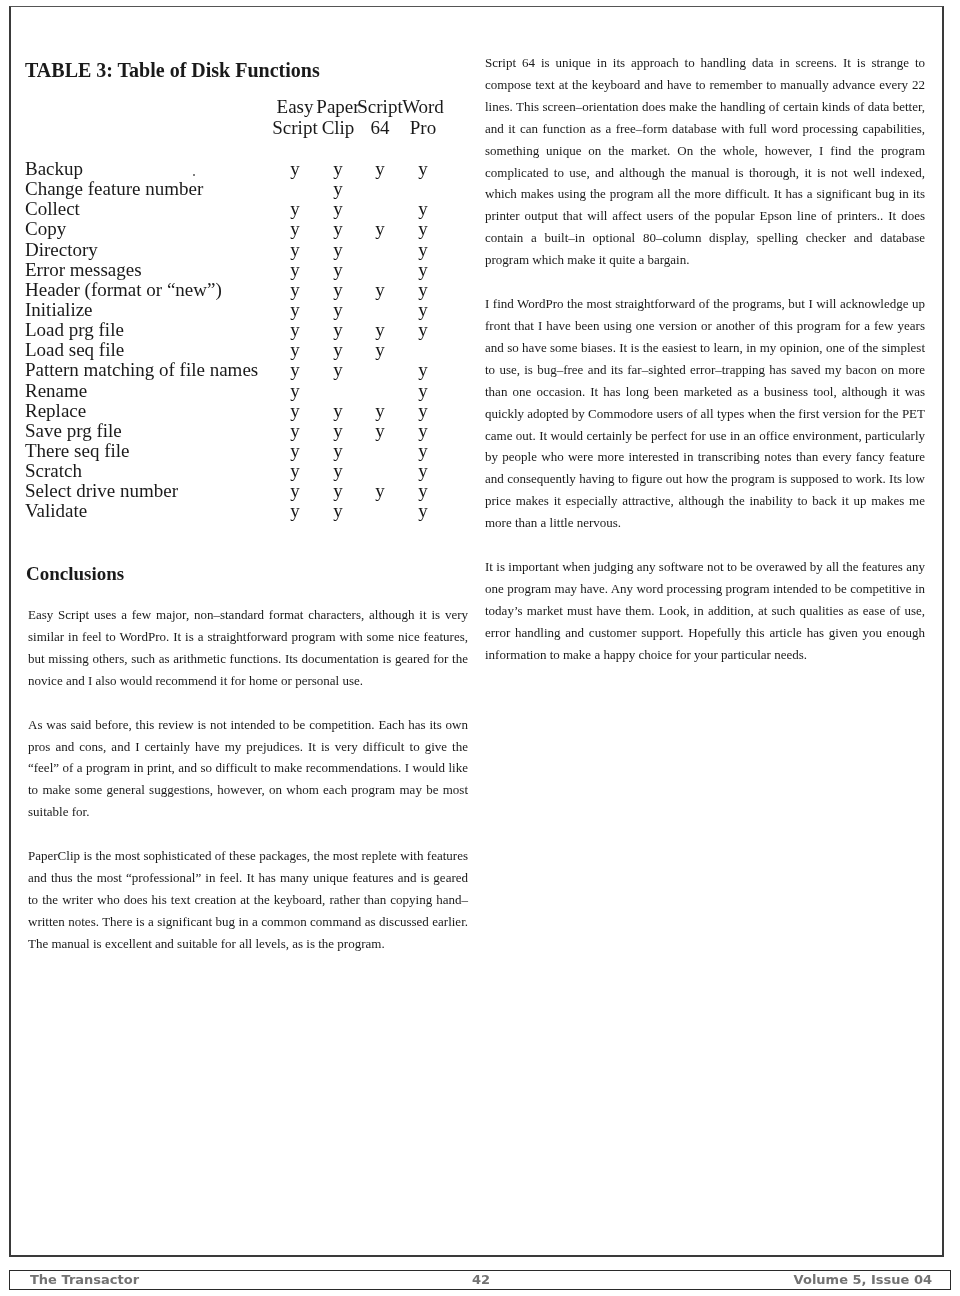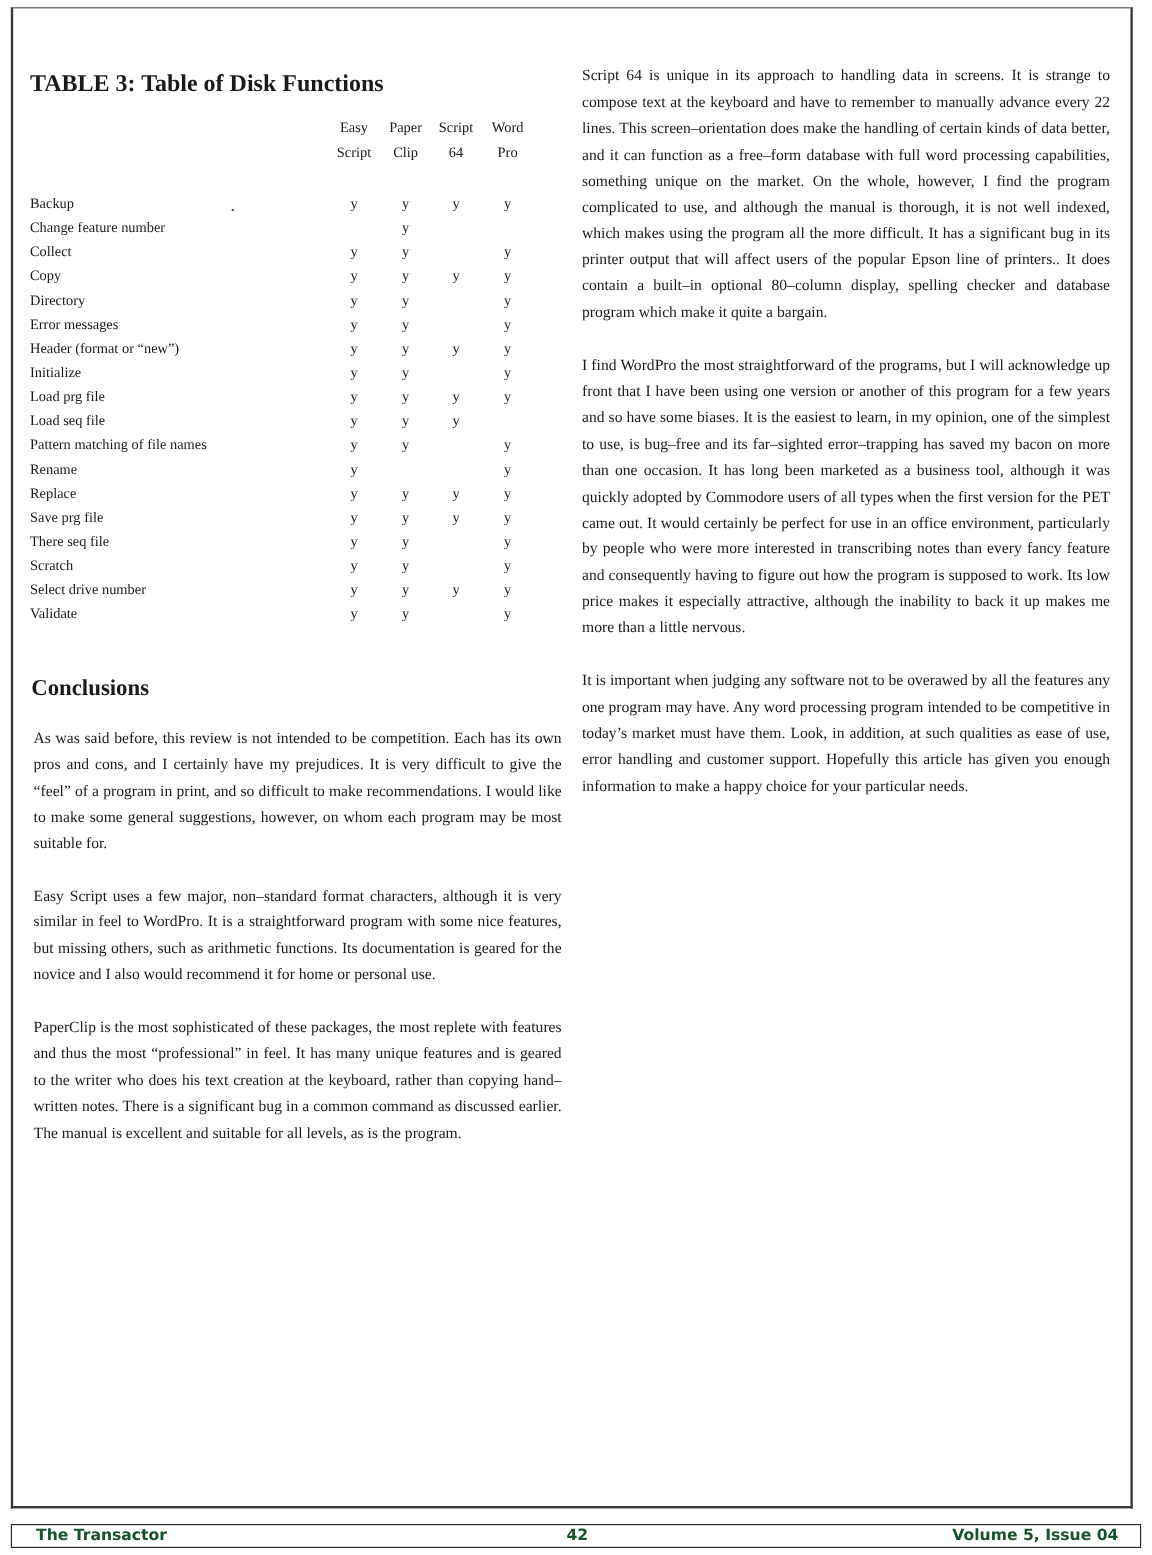--- a/index.html
+++ b/index.html
@@ -46,21 +46,21 @@
       margin: 0;
       position: absolute;
       top: 3px;
       left: 0;
     }
     .disk-table {
       position: absolute;
       left: 0;
       top: 40px;
       width: 440px;
-      font-size: 12px;
+      font-size: 19px;
     }
     .thead {
       position: relative;
       height: 60px;
     }
     .th {
       position: absolute;
       top: 0;
       width: 60px;
       text-align: center;
@@ -127,21 +127,21 @@
       position: absolute;
       left: 9px;
       top: 1270px;
       width: 942px;
       height: 20px;
       border: 1.5px solid #2a2a2a;
       box-sizing: border-box;
       font-family: "DejaVu Sans", "Liberation Sans", sans-serif;
       font-weight: bold;
       font-size: 13px;
-      color: #14532d;
+      color: #737373;
     }
     .footer-pub {
       position: absolute;
       left: 20px;
       top: 1px;
     }
     .footer-page {
       position: absolute;
       left: 462px;
       top: 1px;
@@ -307,22 +307,22 @@
           <div class="td-y c1">y</div>
           <div class="td-y c2"></div>
           <div class="td-y c3">y</div>
         </div>
       </div>
   </div>
 
   <h3 class="section-heading">Conclusions</h3>
 
   <div class="left-paras">
+    <p class="para">Easy Script uses a few major, non–standard format charac­ters, although it is very similar in feel to WordPro. It is a straightforward program with some nice features, but miss­ing others, such as arithmetic functions. Its documentation is geared for the novice and I also would recommend it for home or personal use.</p>
     <p class="para">As was said before, this review is not intended to be competition. Each has its own pros and cons, and I certainly have my prejudices. It is very difficult to give the “feel” of a program in print, and so difficult to make recommendations. I would like to make some general suggestions, however, on whom each program may be most suitable for.</p>
-    <p class="para">Easy Script uses a few major, non–standard format charac­ters, although it is very similar in feel to WordPro. It is a straightforward program with some nice features, but miss­ing others, such as arithmetic functions. Its documentation is geared for the novice and I also would recommend it for home or personal use.</p>
     <p class="para">PaperClip is the most sophisticated of these packages, the most replete with features and thus the most “professional” in feel. It has many unique features and is geared to the writer who does his text creation at the keyboard, rather than copying hand–written notes. There is a significant bug in a common command as discussed earlier. The manual is excellent and suitable for all levels, as is the program.</p>
   </div>
 </div>
 
 <div class="col-right right-paras">
   <p class="para">Script 64 is unique in its approach to handling data in screens. It is strange to compose text at the keyboard and have to remember to manually advance every 22 lines. This screen–orientation does make the handling of certain kinds of data better, and it can function as a free–form database with full word processing capabilities, something unique on the market. On the whole, however, I find the program complicated to use, and although the manual is thorough, it is not well indexed, which makes using the program all the more difficult. It has a significant bug in its printer output that will affect users of the popular Epson line of printers.. It does contain a built–in optional 80–column display, spelling checker and database program which make it quite a bar­gain.</p>
   <p class="para">I find WordPro the most straightforward of the programs, but I will acknowledge up front that I have been using one version or another of this program for a few years and so have some biases. It is the easiest to learn, in my opinion, one of the simplest to use, is bug–free and its far–sighted error–trapping has saved my bacon on more than one occasion. It has long been marketed as a business tool, although it was quickly adopted by Commodore users of all types when the first version for the PET came out. It would certainly be perfect for use in an office environment, particu­larly by people who were more interested in transcribing notes than every fancy feature and consequently having to figure out how the program is supposed to work. Its low price makes it especially attractive, although the inability to back it up makes me more than a little nervous.</p>
   <p class="para">It is important when judging any software not to be over­awed by all the features any one program may have. Any word processing program intended to be competitive in today’s market must have them. Look, in addition, at such qualities as ease of use, error handling and customer sup­port. Hopefully this article has given you enough informa­tion to make a happy choice for your particular needs.</p>
 </div>
 

